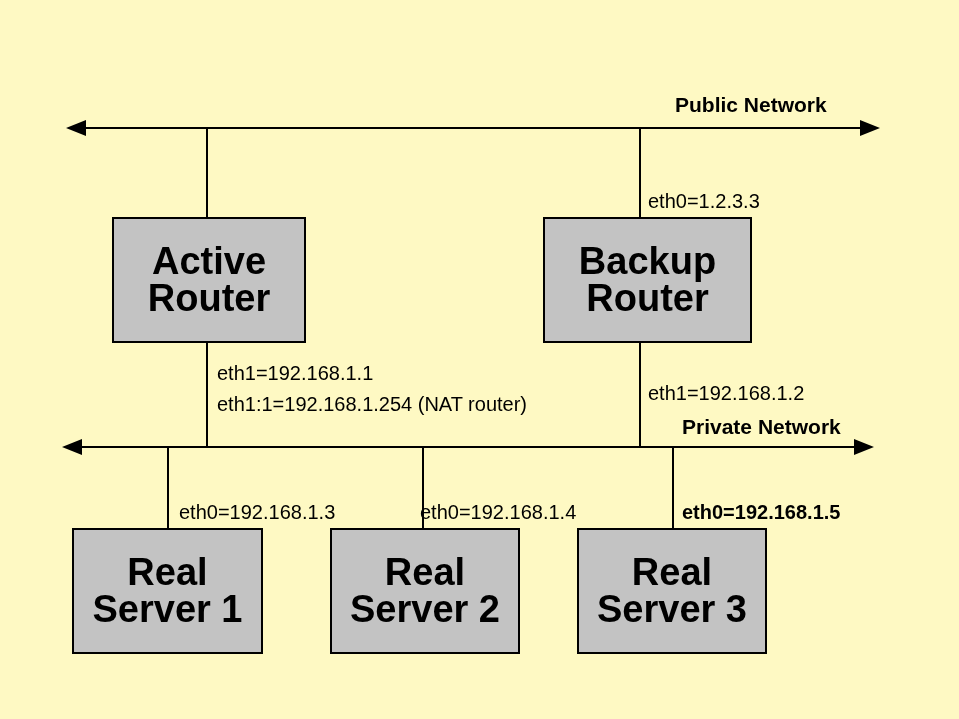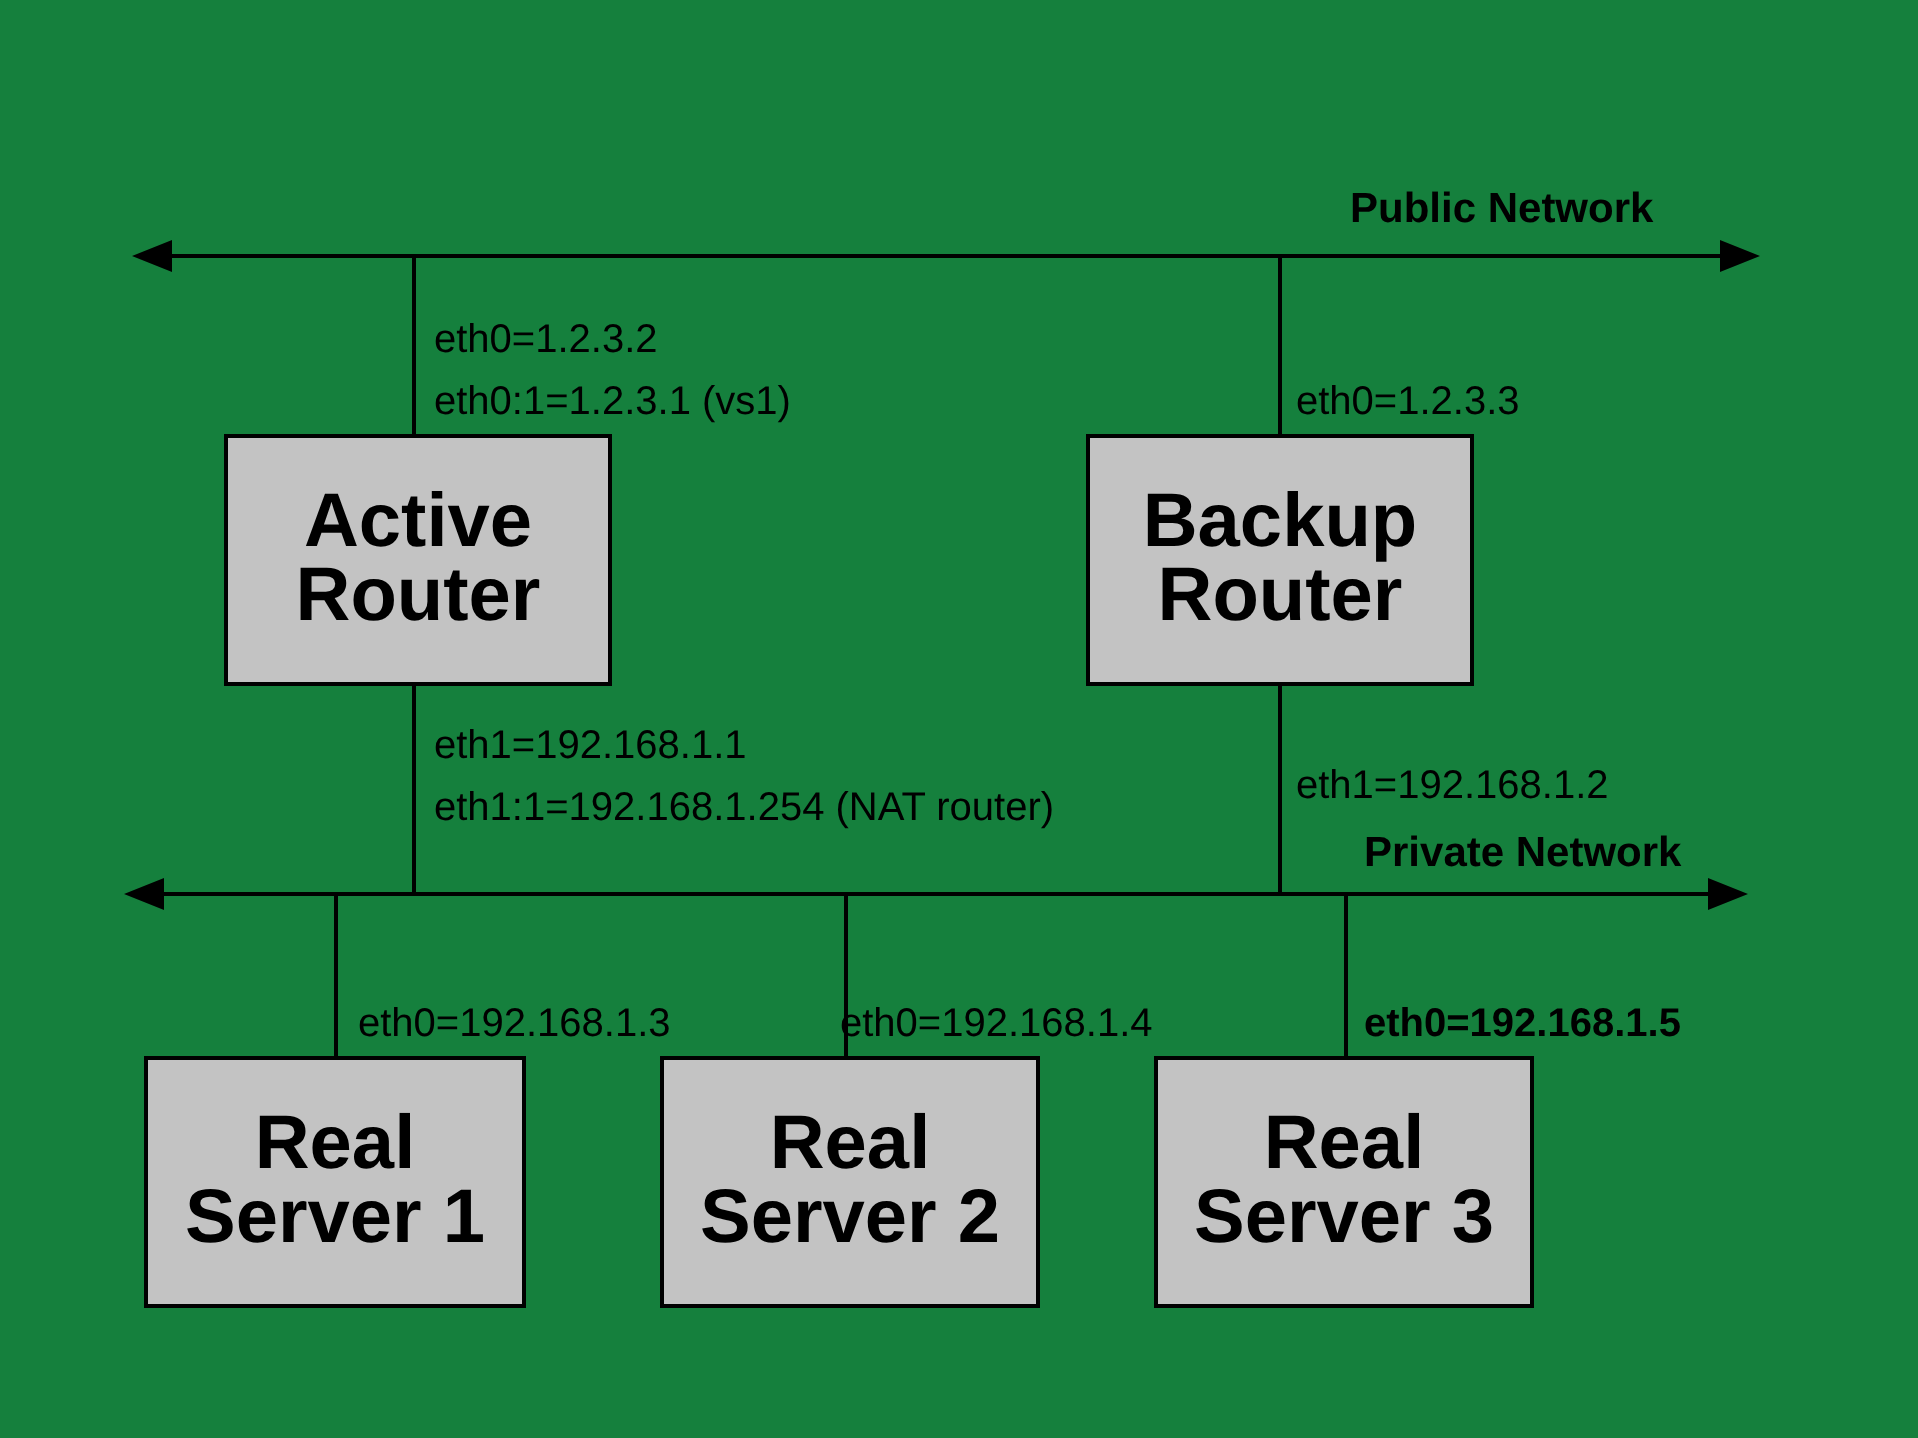--- a/index.html
+++ b/index.html
@@ -6,21 +6,21 @@
     margin: 0;
     padding: 0;
     background: #ffffff;
     font-family: "Liberation Sans", sans-serif;
     color: #000000;
   }
   .canvas {
     position: relative;
     width: 959px;
     height: 719px;
-    background: #15803d;
+    background: #fef9c3;
     overflow: hidden;
   }
   
   .hline, .vline {
     position: absolute;
     background: #000000;
   }
   .hline { height: 2px; }
   .vline { width: 2px; }
   .arrow-left, .arrow-right {
@@ -83,42 +83,38 @@
   <div class="vline" style="left:639px; top:342px; height:106px;"></div>
 
   <div class="vline" style="left:167px; top:446px; height:84px;"></div>
   <div class="vline" style="left:422px; top:446px; height:84px;"></div>
   <div class="vline" style="left:672px; top:446px; height:84px;"></div>
 
   <div class="node" style="left:112px; top:217px; width:194px; height:126px;">
     <span>Active</span>
     <span>Router</span>
   </div>
-  <div class="node" style="left:543px; top:217px; width:194px; height:126px;">
+  <div class="node" style="left:543px; top:217px; width:209px; height:126px;">
     <span>Backup</span>
     <span>Router</span>
   </div>
 
   <div class="node" style="left:72px; top:528px; width:191px; height:126px;">
     <span>Real</span>
     <span>Server 1</span>
   </div>
   <div class="node" style="left:330px; top:528px; width:190px; height:126px;">
     <span>Real</span>
     <span>Server 2</span>
   </div>
   <div class="node" style="left:577px; top:528px; width:190px; height:126px;">
     <span>Real</span>
     <span>Server 3</span>
   </div>
 
-  <div class="iflabel" style="left:217px; top:155px;">
-    <div>eth0=1.2.3.2</div>
-    <div>eth0:1=1.2.3.1 (vs1)</div>
-  </div>
 
   <div class="iflabel" style="left:648px; top:186px;">eth0=1.2.3.3</div>
 
   <div class="iflabel" style="left:217px; top:358px;">
     <div>eth1=192.168.1.1</div>
     <div>eth1:1=192.168.1.254 (NAT router)</div>
   </div>
 
   <div class="iflabel" style="left:648px; top:378px;">eth1=192.168.1.2</div>
 

